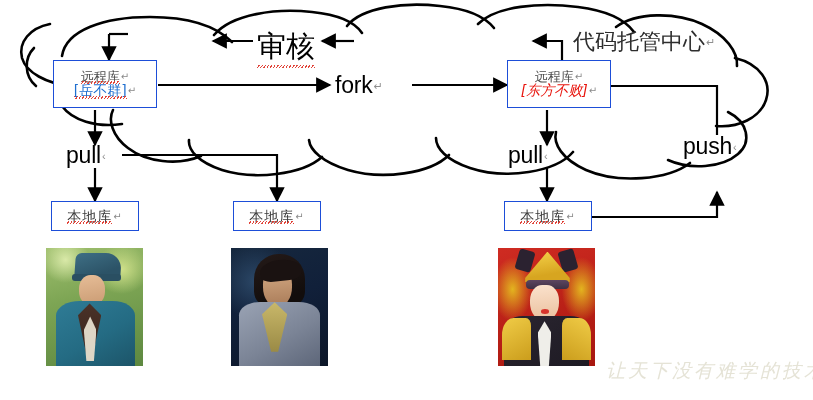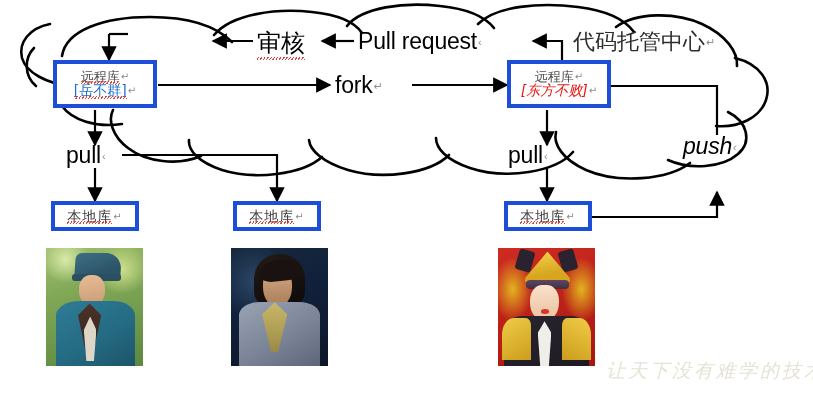--- a/index.html
+++ b/index.html
@@ -17,21 +17,21 @@
   }
   #vector {
     position: absolute;
     left: 0; top: 0;
     width: 813px; height: 400px;
   }
   
   .repo-box {
     position: absolute;
     box-sizing: border-box;
-    border: 4px solid #1d4ed8;
+    border: 1px solid #1d4ed8;
     background: #ffffff;
     display: flex;
     flex-direction: column;
     align-items: center;
     justify-content: center;
     z-index: 6;
   }
   .repo-line {
     white-space: nowrap;
     line-height: 1.04;
@@ -83,21 +83,21 @@
     color: #000000;
     z-index: 5;
     font-family: "Liberation Sans", sans-serif;
   }
   .lbl-en {
     font-size: 23px;
     font-weight: 400;
     letter-spacing: -0.2px;
   }
   .lbl-cn {
-    font-size: 24px;
+    font-size: 29px;
     font-family: "DejaVu Sans", sans-serif;
   }
   .lbl-cn-gray {
     font-size: 22px;
     color: #2e2e2e;
     font-family: Liberation Sans, sans-serif;
   }
   .tiny-ret {
     color: #8f8f8f;
     font-size: 11px;
@@ -344,37 +344,34 @@
     <div class="repo-line local-text">
       <span class="cn-underline">本地库</span><span class="ret">↵</span>
     </div>
   </div>
 
 
   <div class="flow-label lbl-cn" style="left:257px; top:27px;">
     <span class="cn-underline">审核</span><span class="tiny-ret"></span>
   </div>
 
-  <div class="flow-label lbl-en" style="left:358px; top:28px;">
-    <span>Pull request</span><span class="tiny-ret">‹</span>
-  </div>
 
   <div class="flow-label lbl-en" style="left:335px; top:72px;">
     <span>fork</span><span class="tiny-ret">↵</span>
   </div>
 
   <div class="flow-label lbl-en" style="left:66px; top:142px;">
     <span>pull</span><span class="tiny-ret">‹</span>
   </div>
 
   <div class="flow-label lbl-en" style="left:508px; top:142px;">
     <span>pull</span><span class="tiny-ret">‹</span>
   </div>
 
-  <div class="flow-label lbl-en" style="left:683px; top:133px;font-style:italic;">
+  <div class="flow-label lbl-en" style="left:683px; top:133px;">
     <span>push</span><span class="tiny-ret">‹</span>
   </div>
 
   <div class="portrait p1" style="left:46px; top:248px; width:97px; height:118px;">
     <div class="sky"></div>
       <div class="hat"></div>
       <div class="hatband"></div>
     <div class="face"></div>
       <div class="body"></div>
       <div class="collar"></div>

